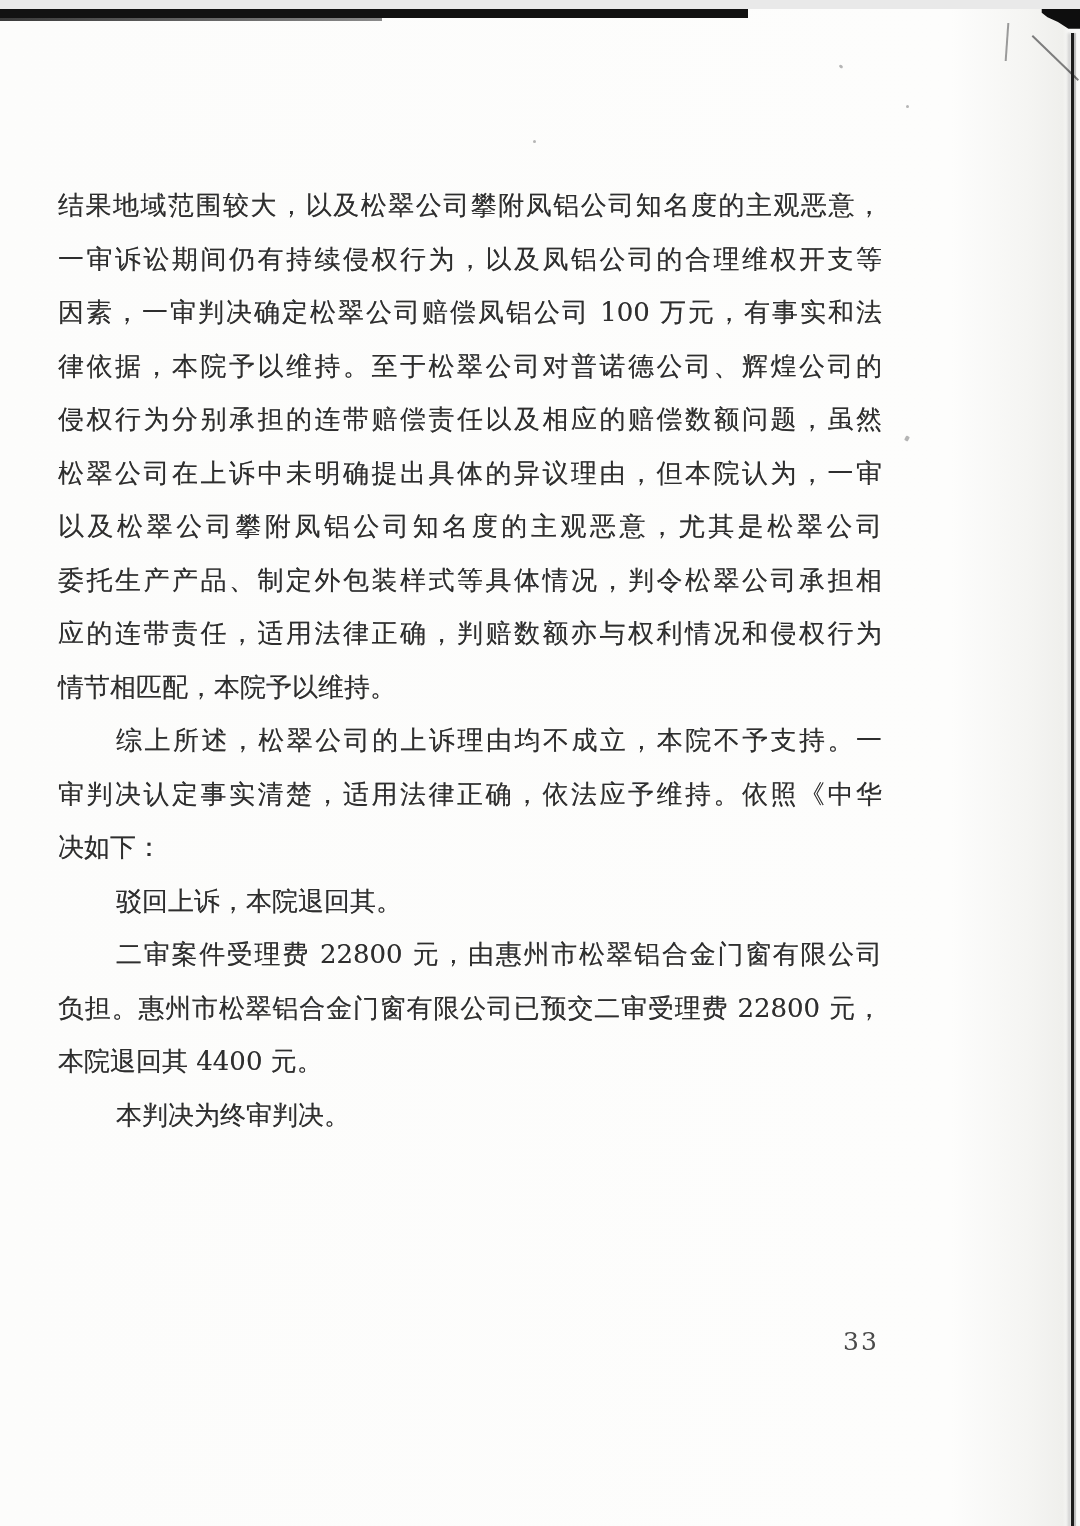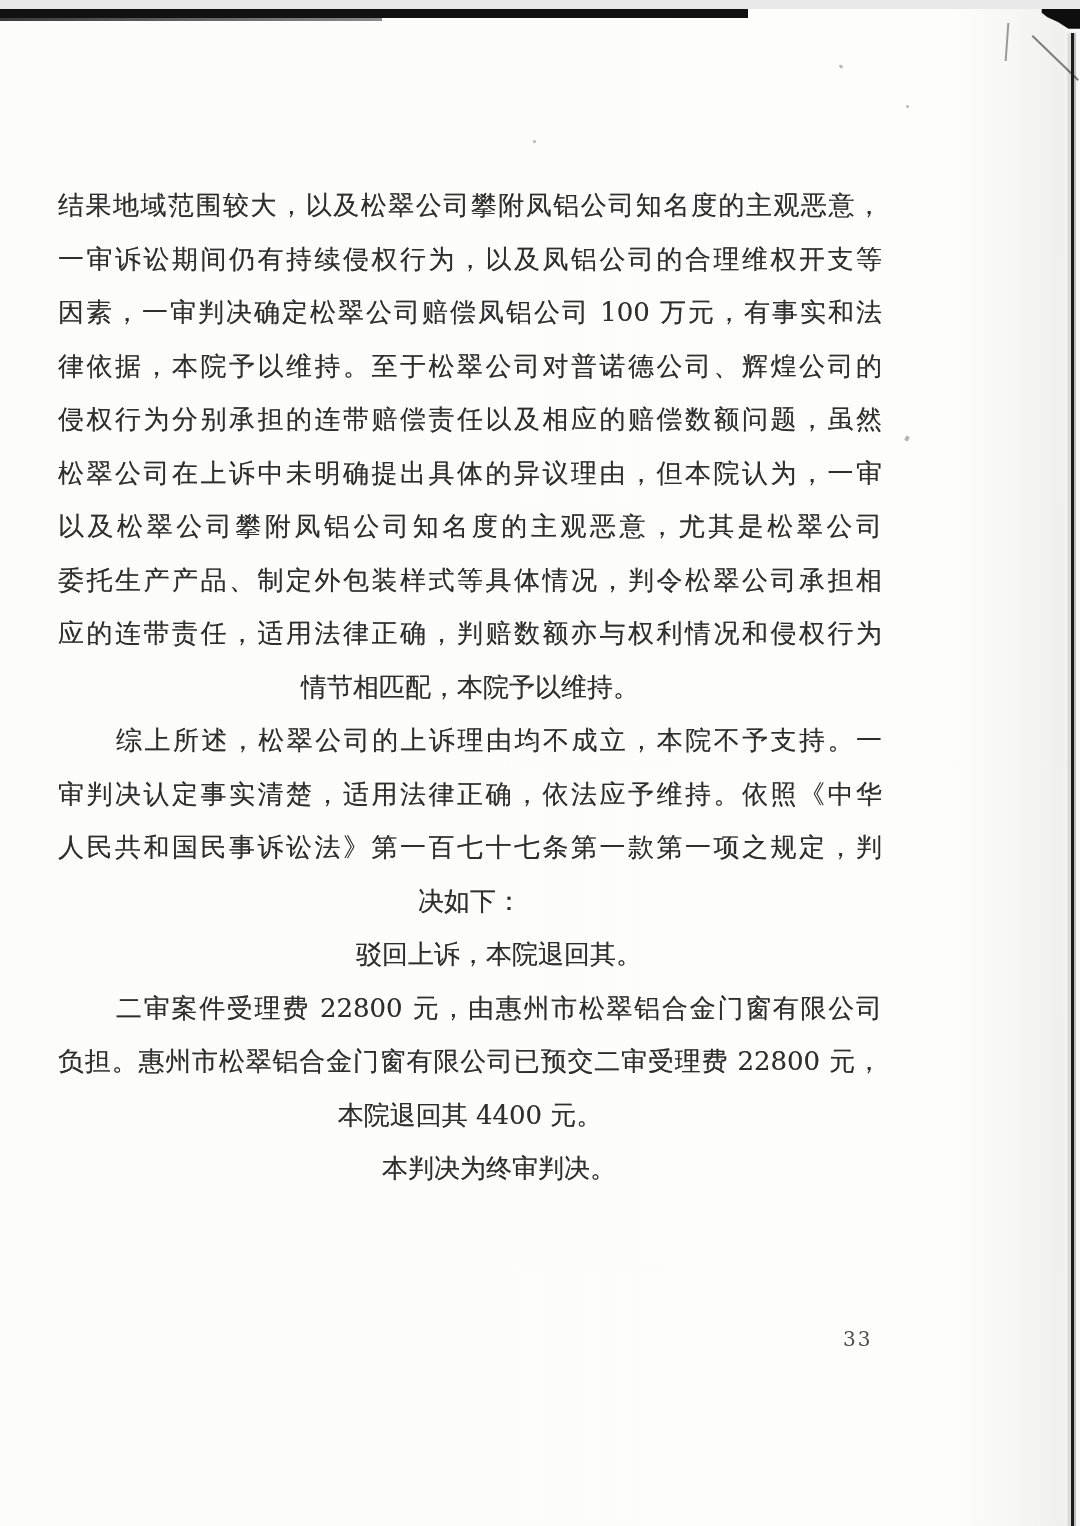--- a/index.html
+++ b/index.html
@@ -79,37 +79,37 @@
     left: 58px;
     top: 170px;
     width: 824px;
     color: #2e2e2e;
   }
   .line {
     font-size: 26px;
     line-height: 53.5px;
     height: 53.5px;
     white-space: normal;
-    text-align: center;
+    text-align: left;
     letter-spacing: 0;
     text-shadow: 0 0 0.6px rgba(40,40,40,0.55);
   }
   .line.just {
     text-align: justify;
     text-align-last: justify;
   }
   .line.indent {
     padding-left: 58px;
   }
 
   .page-number {
     position: absolute;
     left: 843px;
     top: 1318px;
-    font-size: 20px;
+    font-size: 25px;
     letter-spacing: 2px;
     color: #4a4a4a;
   }
 </style>
 </head>
 <body>
 
 <div class="page">
 
   <div class="top-bar"></div>
@@ -130,21 +130,20 @@
       <div class="line just">因素，一审判决确定松翠公司赔偿凤铝公司 100 万元，有事实和法</div>
       <div class="line just">律依据，本院予以维持。至于松翠公司对普诺德公司、辉煌公司的</div>
       <div class="line just">侵权行为分别承担的连带赔偿责任以及相应的赔偿数额问题，虽然</div>
       <div class="line just">松翠公司在上诉中未明确提出具体的异议理由，但本院认为，一审</div>
       <div class="line just">以及松翠公司攀附凤铝公司知名度的主观恶意，尤其是松翠公司</div>
       <div class="line just">委托生产产品、制定外包装样式等具体情况，判令松翠公司承担相</div>
       <div class="line just">应的连带责任，适用法律正确，判赔数额亦与权利情况和侵权行为</div>
       <div class="line">情节相匹配，本院予以维持。</div>
       <div class="line indent just">综上所述，松翠公司的上诉理由均不成立，本院不予支持。一</div>
       <div class="line just">审判决认定事实清楚，适用法律正确，依法应予维持。依照《中华</div>
-      <div class="line just">人民共和国民事诉讼法》第一百七十七条第一款第一项之规定，判</div>
       <div class="line">决如下：</div>
       <div class="line indent">驳回上诉，本院退回其。</div>
       <div class="line indent just">二审案件受理费 22800 元，由惠州市松翠铝合金门窗有限公司</div>
       <div class="line just">负担。惠州市松翠铝合金门窗有限公司已预交二审受理费 22800 元，</div>
       <div class="line">本院退回其 4400 元。</div>
       <div class="line indent">本判决为终审判决。</div>
     </div>
 
   <div class="page-number">33</div>
 

